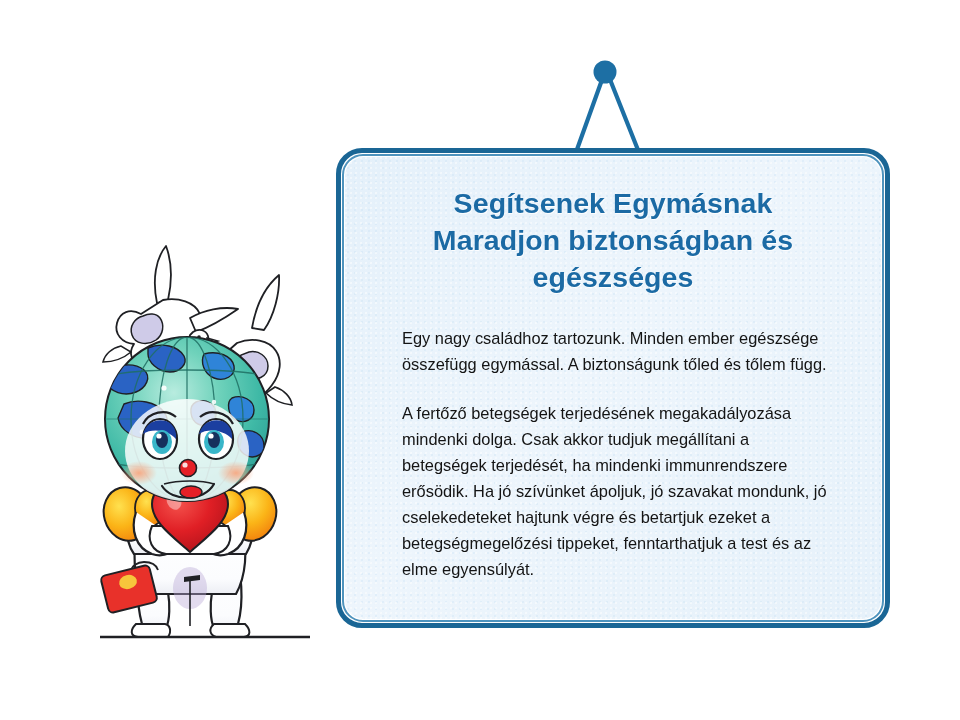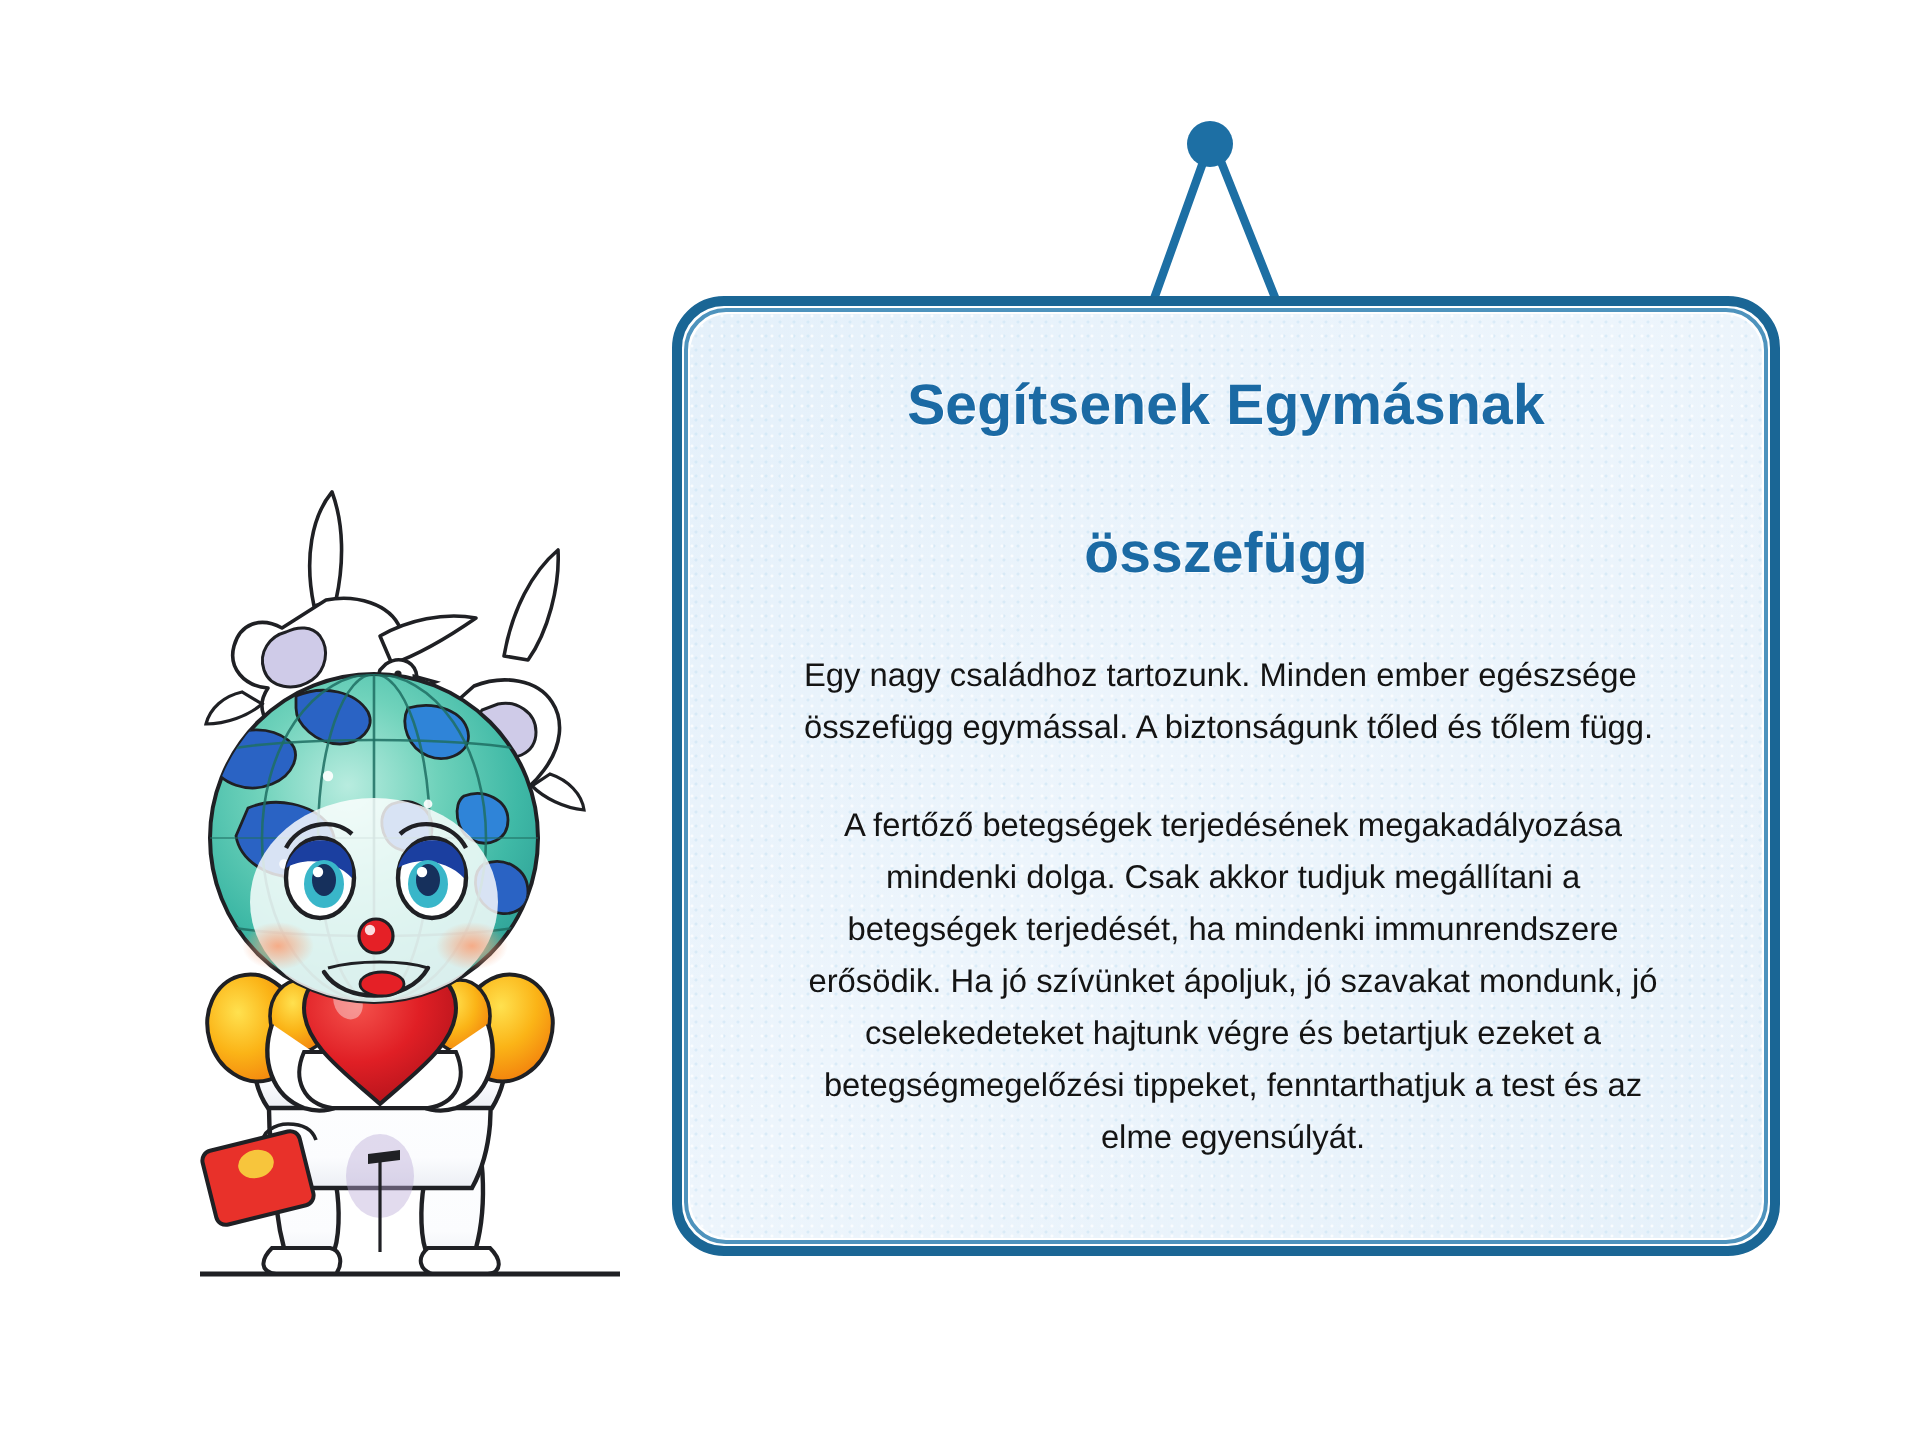--- a/index.html
+++ b/index.html
@@ -110,21 +110,20 @@
     padding-right: 10px;
     color: #141414;
     font-size: 16.4px;
     line-height: 1.58;
   }
   #sign-body p {
     margin: 12px;
   }
   #sign-body p + p {
     margin-top: 23px;
-    text-align: center;
   }
 
   
   #mascot {
     position: absolute;
     left: 86px;
     top: 196px;
     width: 250px;
     height: 452px;
   }
@@ -146,22 +145,22 @@
   </div>
 
   <div id="sign-board">
     <div class="board-outer"></div>
     <div class="board-mid"></div>
     <div class="board-inner">
       <div class="board-content">
 
         <h1 id="sign-title">
           <span>Segítsenek Egymásnak</span><br>
-          <br>
-          <span>összefügg</span>
+          <span>Maradjon biztonságban és</span><br>
+          <span>egészséges</span>
         </h1>
 
         <div id="sign-body">
           <p>Egy nagy családhoz tartozunk. Minden ember egészsége összefügg egymással. A biztonságunk  tőled és tőlem függ.</p>
           <p>A fertőző betegségek terjedésének megakadályozása mindenki dolga. Csak akkor tudjuk megállítani a betegségek terjedését, ha mindenki immunrendszere  erősödik. Ha jó szívünket ápoljuk, jó szavakat mondunk,  jó cselekedeteket hajtunk  végre és betartjuk ezeket a betegségmegelőzési  tippeket, fenntarthatjuk  a test és az elme egyensúlyát.</p>
         </div>
 
       </div>
     </div>
   </div>

